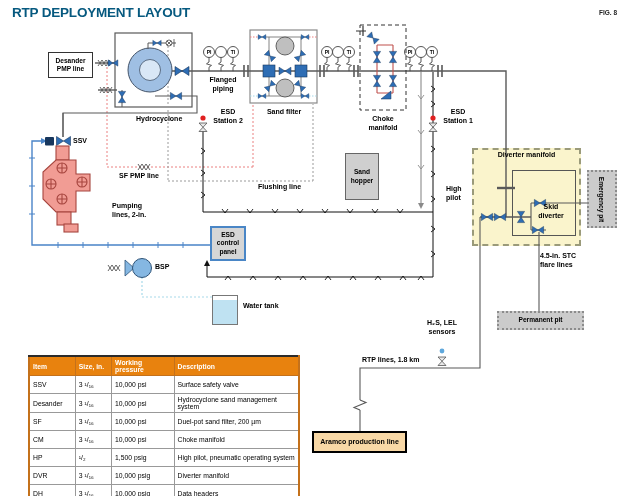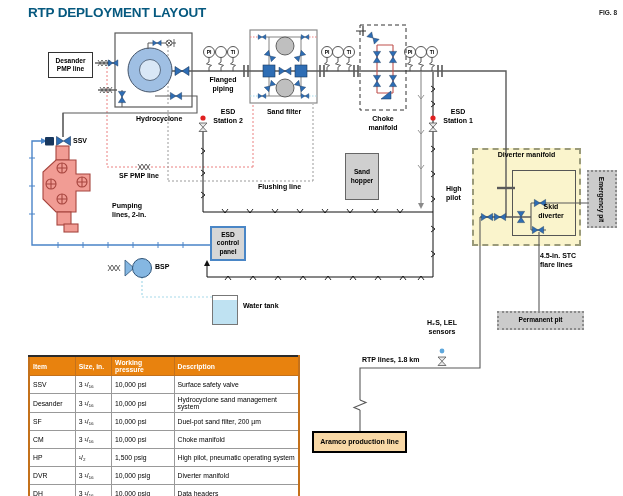--- a/index.html
+++ b/index.html
@@ -5,21 +5,21 @@
   html,body{margin:0;padding:0;background:#fff;}
   #stage{position:relative;width:623px;height:496px;background:#fff;overflow:hidden;
          font-family:"Liberation Sans",sans-serif;}
   .lbl{position:absolute;font:bold 7px "Liberation Sans",sans-serif;color:#000;
        line-height:1.25;white-space:pre-line;z-index:3;}
   .ctr{text-align:center;}
   .box{position:absolute;box-sizing:border-box;z-index:1;}
   .boxtxt{font:bold 6.6px "Liberation Sans",sans-serif;color:#000;line-height:1.25;
           white-space:pre-line;display:flex;align-items:center;justify-content:center;
           text-align:center;width:100%;height:100%;}
-  #page-title{position:absolute;left:28px;top:5px;font:bold 13.5px "Liberation Sans",sans-serif;
+  #page-title{position:absolute;left:12px;top:5px;font:bold 13.5px "Liberation Sans",sans-serif;
        letter-spacing:-0.2px;color:#06597F;z-index:3;}
   #fig-label{position:absolute;right:6px;top:9px;font:bold 6.5px "Liberation Sans",sans-serif;
        color:#222;z-index:3;}
   svg{position:absolute;left:0;top:0;z-index:2;}
   .vtext{transform:rotate(90deg);white-space:nowrap;font:bold 6.6px "Liberation Sans",sans-serif;}
   
   #spec-table{position:absolute;left:28px;top:355px;width:272px;z-index:3;
       border-collapse:collapse;table-layout:fixed;
       font:6.8px "Liberation Sans",sans-serif;color:#000;
       border:2px solid #C4711B;border-top-color:#2b2b2b;}

